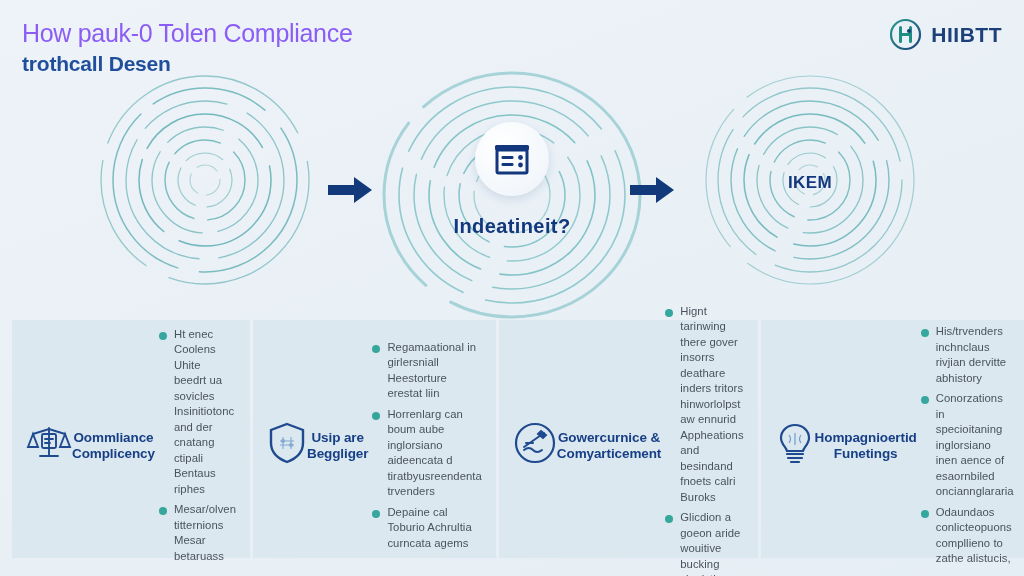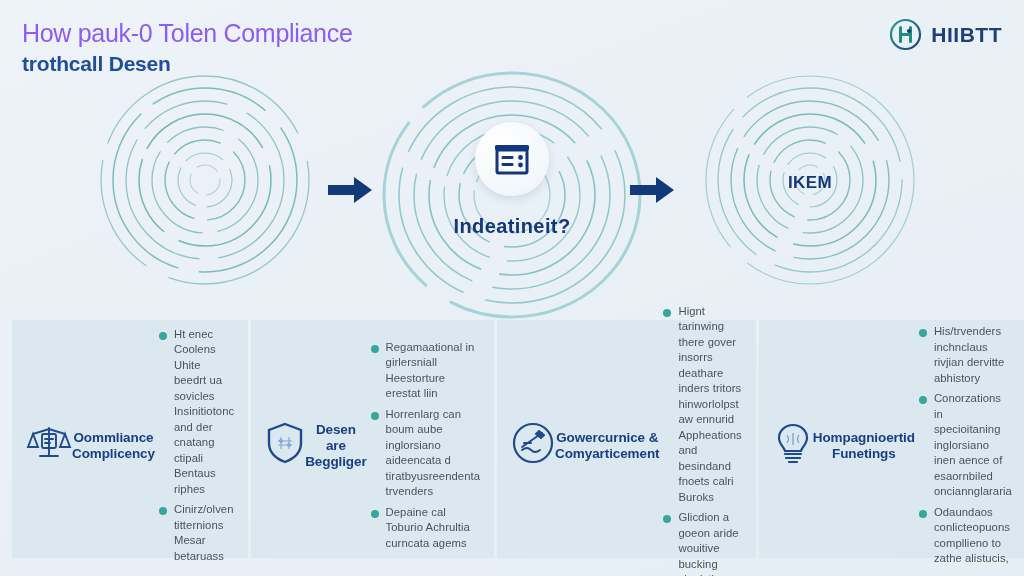--- a/index.html
+++ b/index.html
@@ -207,37 +207,37 @@
       </svg>
     </span>
     <div class="card-title">Oommliance Complicency</div>
     <div class="card-bullets">
       <div class="bullet">
         <span class="dot"></span>
         <span class="bullet-text">Ht enec Coolens Uhite beedrt ua sovicles Insinitiotonc and der cnatang ctipali Bentaus riphes</span>
       </div>
       <div class="bullet">
         <span class="dot"></span>
-        <span class="bullet-text">Cinirz/olven titternions Mesar betaruass</span>
+        <span class="bullet-text">Mesar/olven titternions Mesar betaruass</span>
       </div>
     </div>
   </div>
 
   <div class="card">
     <span class="card-icon">
       <svg width="40" height="44" viewBox="0 0 40 44">
         <path d="M20 3 L36 9 V22 C36 32 28 38 20 41 C12 38 4 32 4 22 V9 Z" fill="none" stroke="#1f4a8f" stroke-width="2.4"></path>
         <g fill="none" stroke="#7ea6cf" stroke-width="1.1">
           <path d="M13 20 h14 M13 24 h14 M16 16 v12 M24 16 v12"></path>
           <circle cx="16" cy="20" r="1.4"></circle>
             <circle cx="24" cy="24" r="1.4"></circle>
         </g>
       </svg>
     </span>
-    <div class="card-title">Desen are Beggliger</div>
+    <div class="card-title">Usip are Beggliger</div>
     <div class="card-bullets">
       <div class="bullet">
         <span class="dot"></span>
         <span class="bullet-text">Regamaational in girlersniall Heestorture erestat liin</span>
       </div>
       <div class="bullet">
         <span class="dot"></span>
         <span class="bullet-text">Horrenlarg can boum aube inglorsiano aideencata d tiratbyusreendenta trvenders</span>
       </div>
       <div class="bullet">

